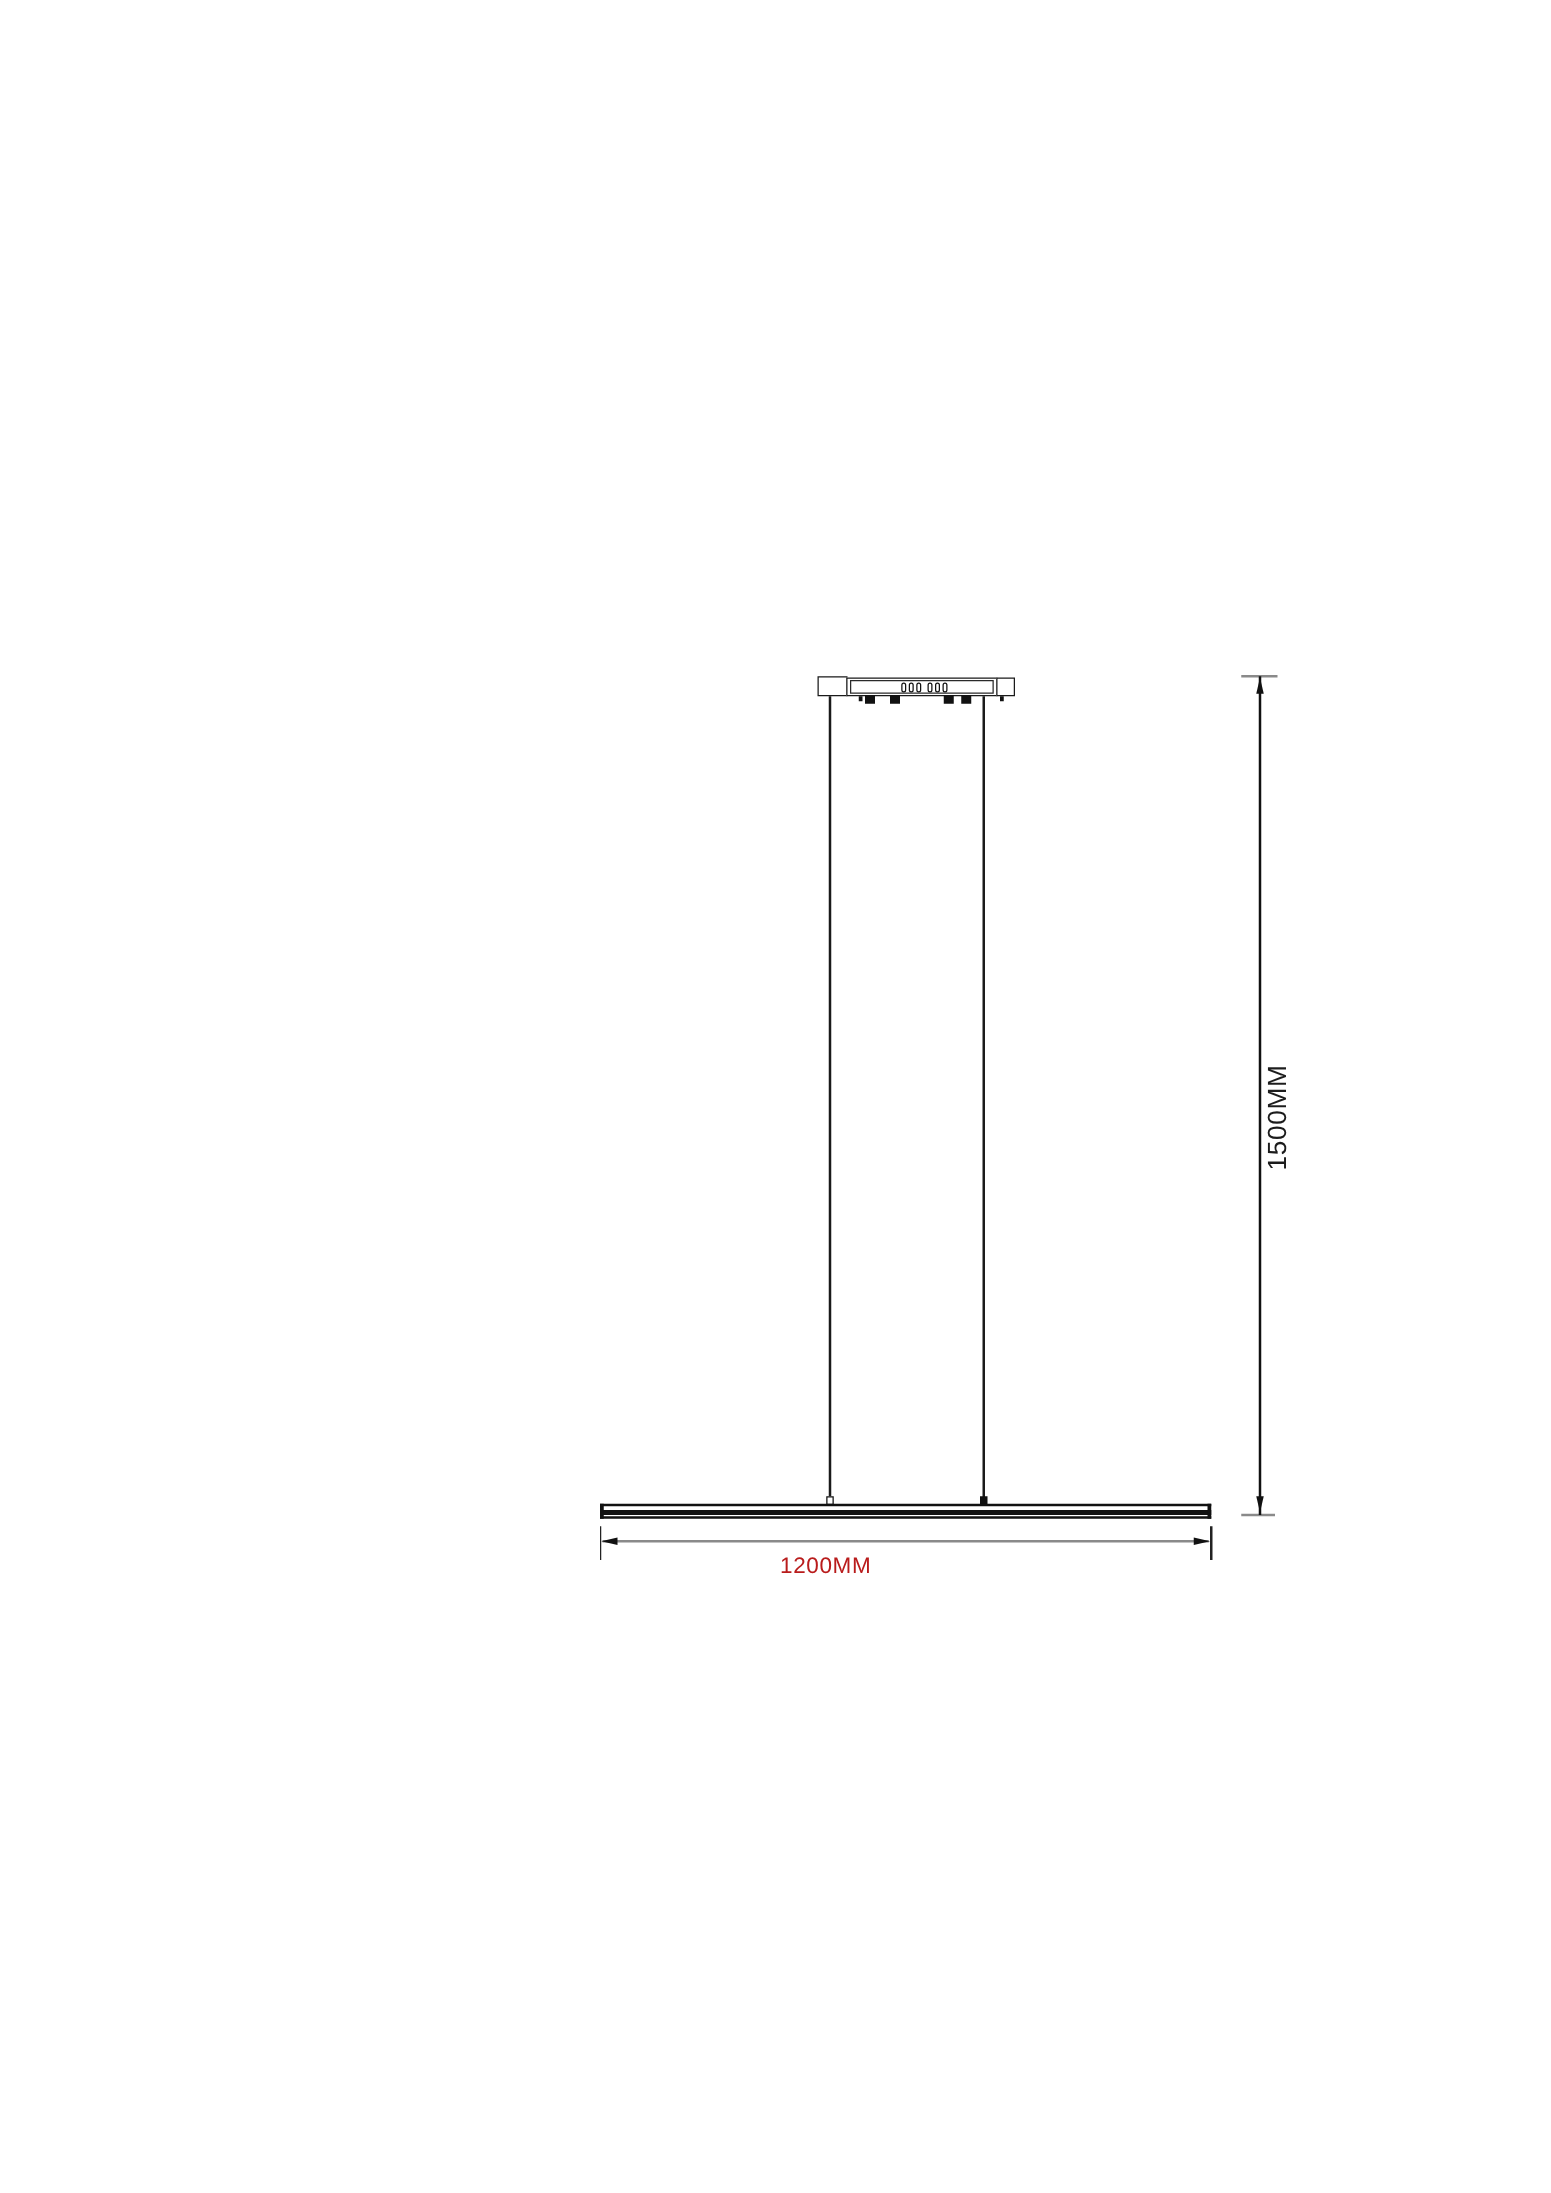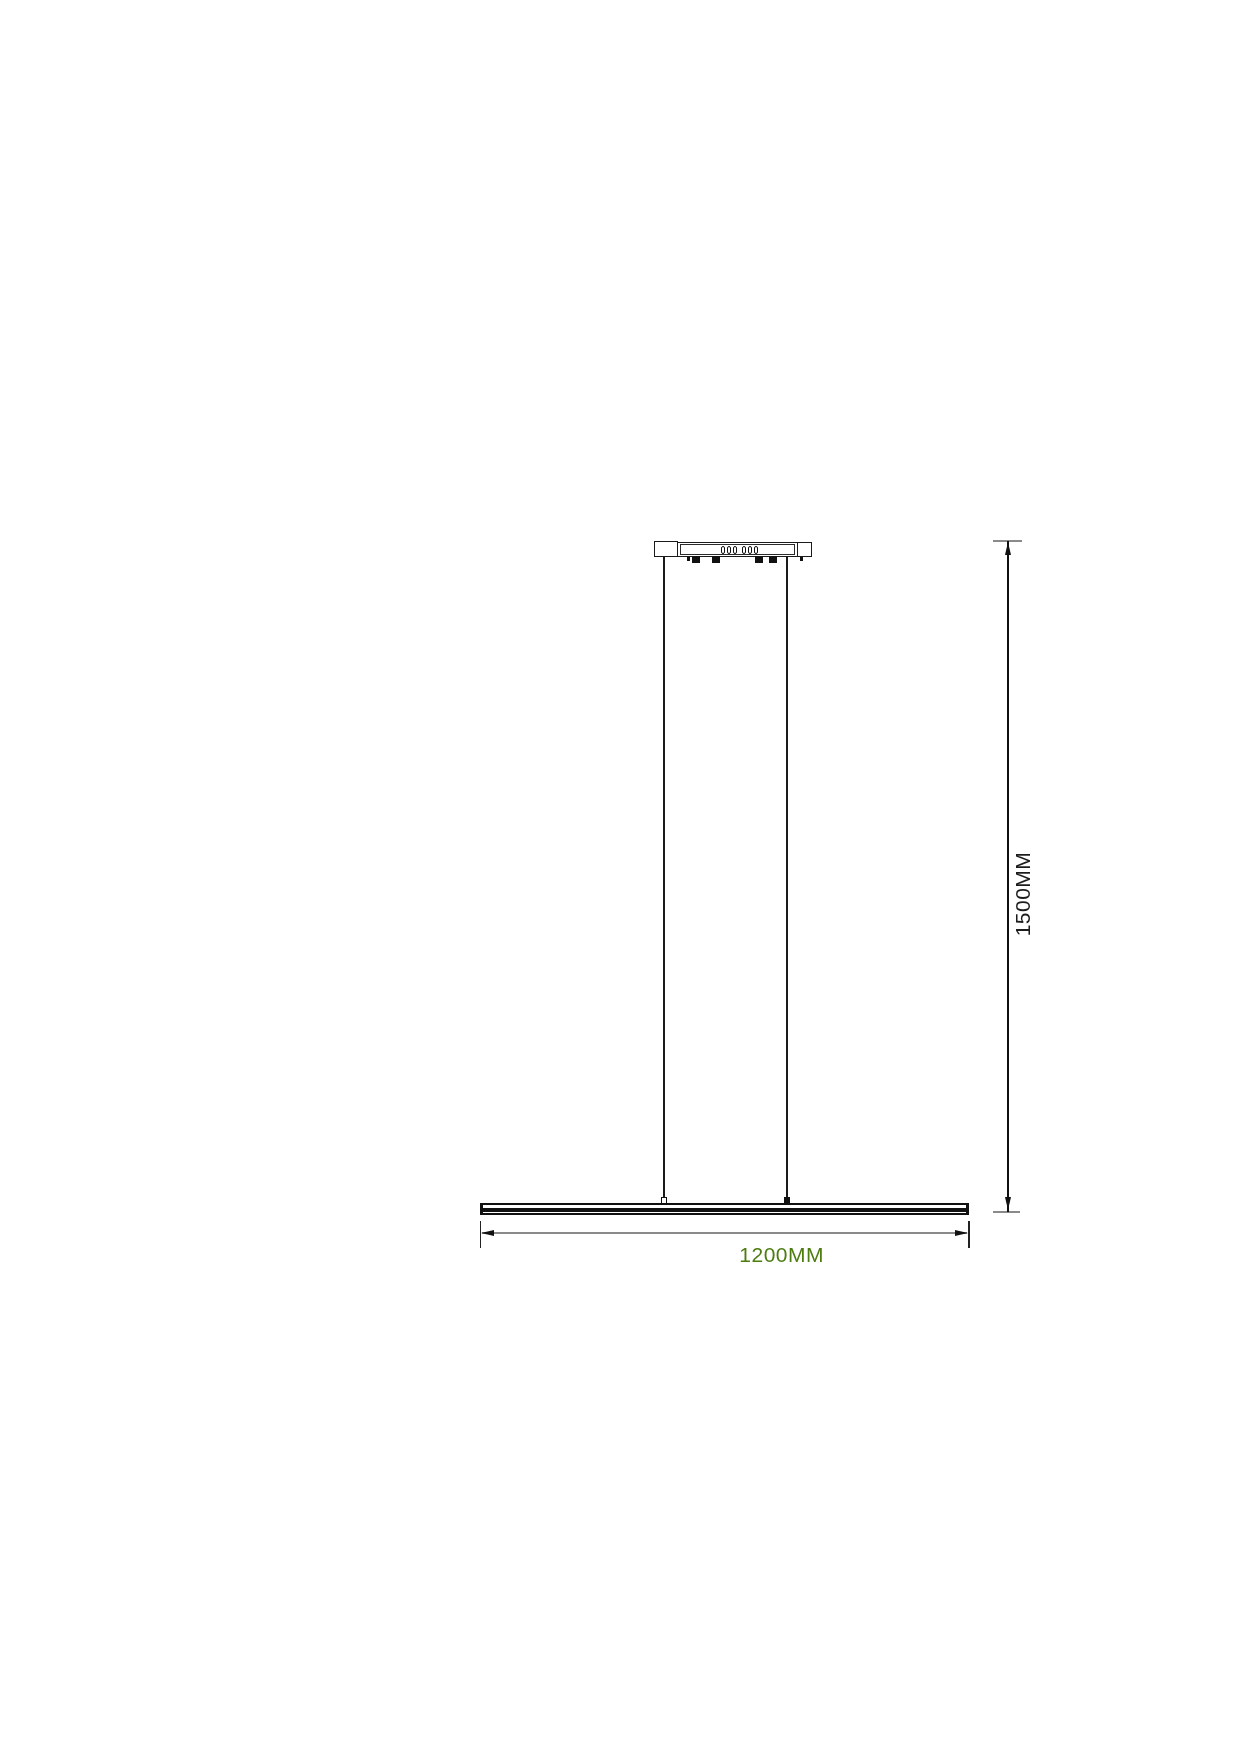--- a/index.html
+++ b/index.html
@@ -36,22 +36,22 @@
   .bar-cap-left{left:479.5px}.bar-cap-right{left:965.8px}
 
   
   .hdim-ext{ top:1221px;width:1.5px;height:27px;background:#222; }
   .hdim-ext-left{left:479.5px}.hdim-ext-right{left:968px}
   .hdim-line{ left:482px;top:1232.4px;width:485px;height:1.5px;background:#8a8a8a; }
   .hdim-arrow-left{ left:481px;top:1230px;width:0;height:0;
     border-top:3.2px solid transparent;border-bottom:3.2px solid transparent;border-right:13px solid #111; }
   .hdim-arrow-right{ left:955px;top:1230px;width:0;height:0;
     border-top:3.2px solid transparent;border-bottom:3.2px solid transparent;border-left:13px solid #111; }
-  .hdim-label{ left:624px;top:1243px;width:200px;text-align:right;
-    font-size:21px;letter-spacing:0.5px;color:#4d7c0f;line-height:1.1; }
+  .hdim-label{ left:624px;top:1243px;width:200px;text-align:left;
+    font-size:18px;letter-spacing:0.5px;color:#b91c1c;line-height:1.1; }
 
   
   .vdim-line{ left:1007.2px;top:541px;width:1.6px;height:671px;background:#111; }
   .vdim-tick-top   { left:993px;top:540px;width:29px;height:2.2px;background:#8a8a8a; }
   .vdim-tick-bottom{ left:993px;top:1210.5px;width:27px;height:2.6px;background:#8a8a8a; }
   .vdim-arrow-up{ left:1004.8px;top:542px;width:0;height:0;
     border-left:3.2px solid transparent;border-right:3.2px solid transparent;border-bottom:13px solid #111; }
   .vdim-arrow-down{ left:1004.8px;top:1197px;width:0;height:0;
     border-left:3.2px solid transparent;border-right:3.2px solid transparent;border-top:13px solid #111; }
   .vdim-label{ left:961px;top:882px;width:124px;height:24px;text-align:center;

